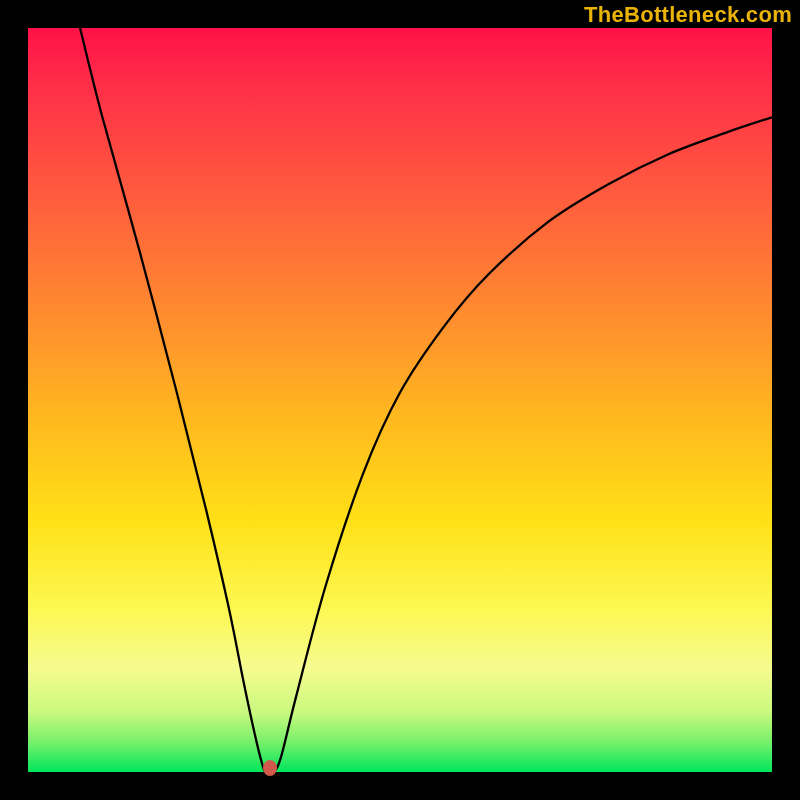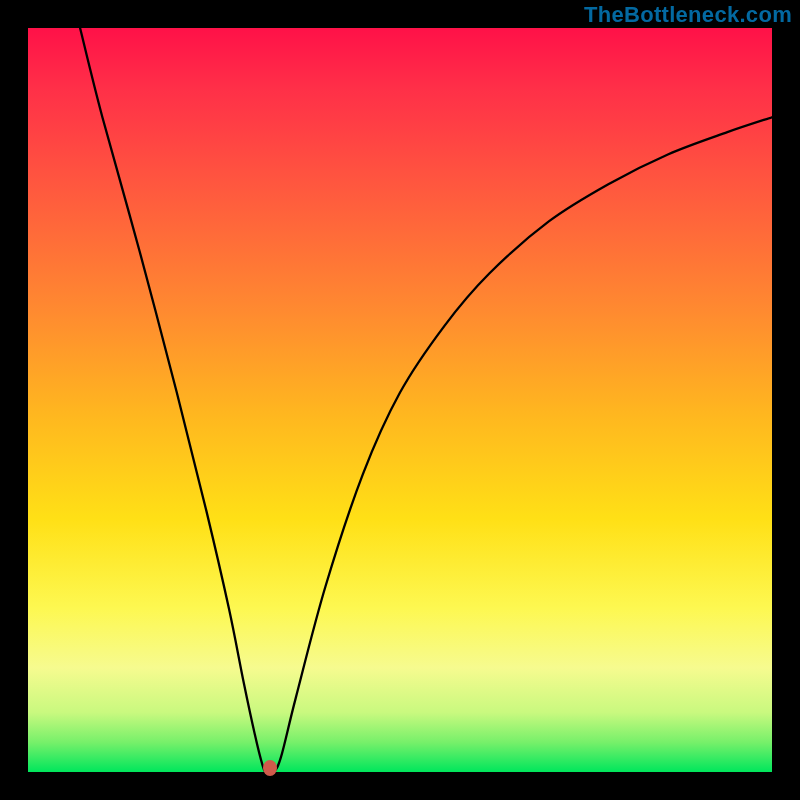--- a/index.html
+++ b/index.html
@@ -5,21 +5,21 @@
   * { margin: 0; padding: 0; box-sizing: border-box; }
   html, body { width: 800px; height: 800px; overflow: hidden; background: #000; }
   .wrap { position: relative; width: 800px; height: 800px; background: #000; }
   .attribution {
     position: absolute;
     top: 2px;
     right: 8px;
     font-family: Arial, Helvetica, sans-serif;
     font-size: 22px;
     font-weight: 600;
-    color: #0369a1;
+    color: #eab308;
     letter-spacing: 0.3px;
     z-index: 3;
     margin-left: 24px;
   }
   .plot-frame {
     position: absolute;
     left: 28px;
     top: 28px;
     width: 744px;
     height: 744px;

